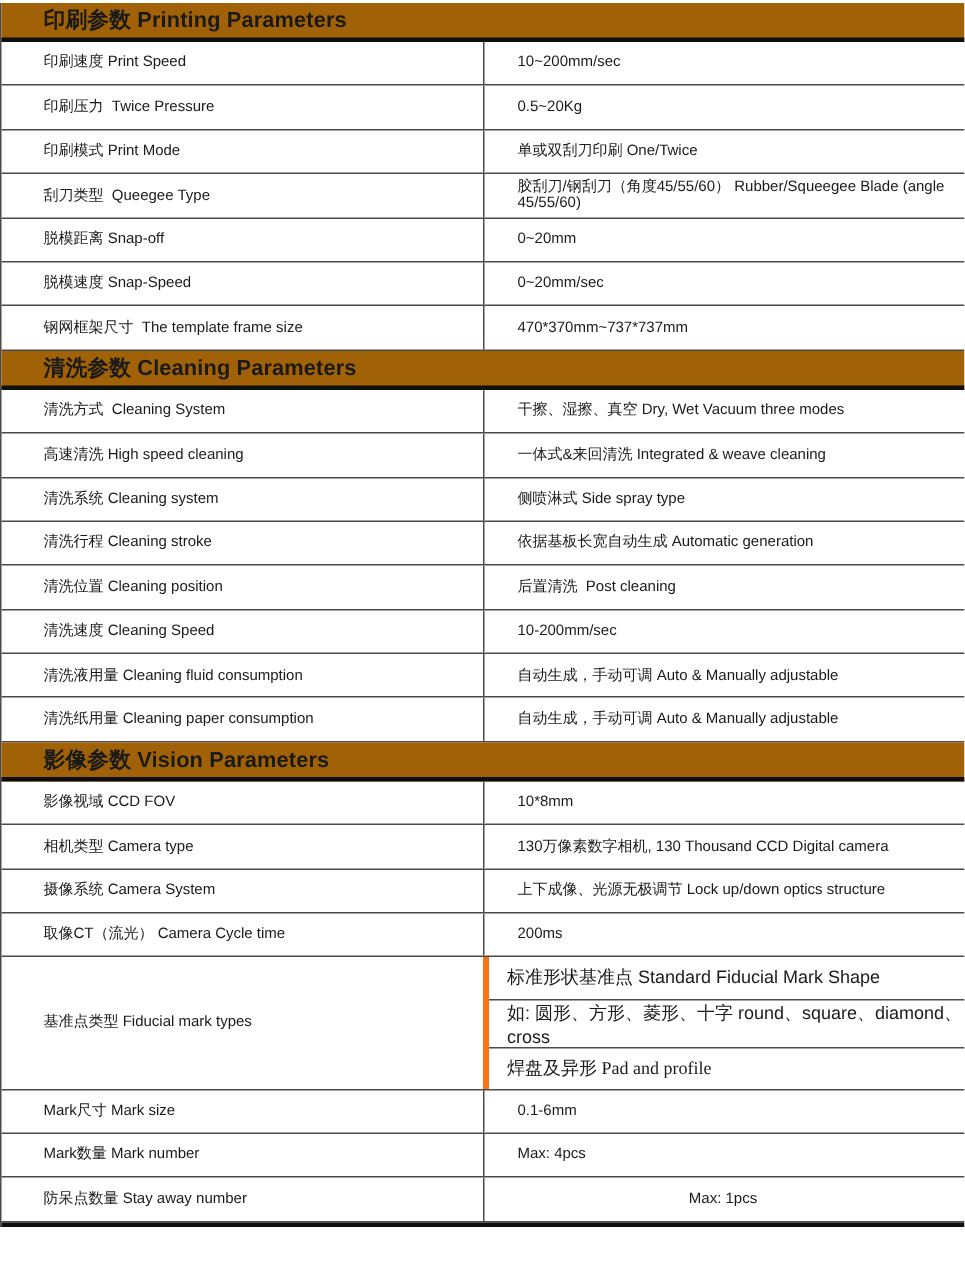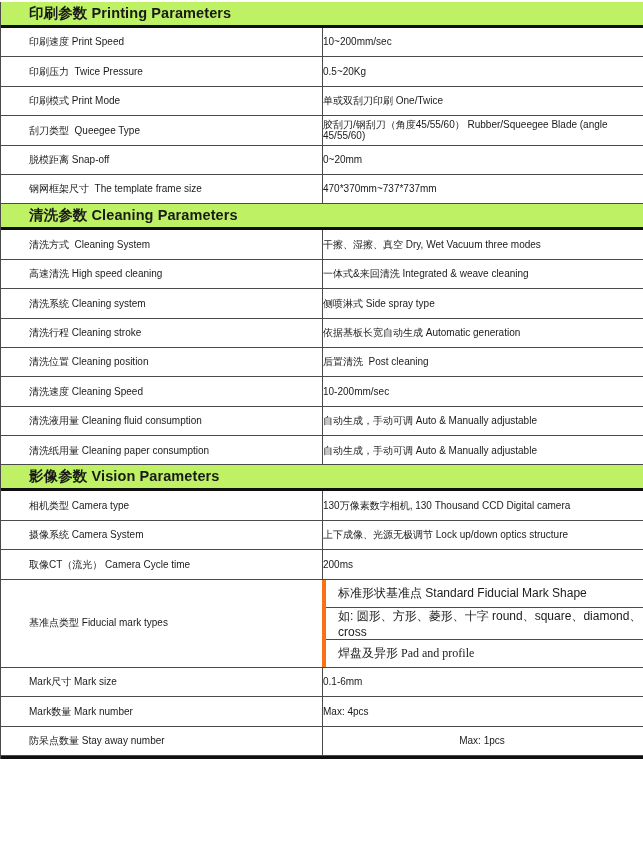--- a/index.html
+++ b/index.html
@@ -10,21 +10,21 @@
     color: #1a1a1a;
     overflow: hidden;
   }
   .sheet {
     margin-top: 2px;
     border-left: 1px solid #4a4a4a;
     width: 643px;
   }
   .section-header {
     height: 26px;
-    background: #bef264;
+    background: #a16207;
     border-bottom: 3px solid #0f0f0f;
     display: flex;
     align-items: center;
     padding-left: 28px;
     font-size: 14.5px;
     font-weight: bold;
     letter-spacing: 0.1px;
   }
   .row {
     display: flex;
@@ -40,21 +40,21 @@
     line-height: 1.15;
   }
   .cell.label {
     width: 321px;
     padding-left: 28px;
     padding-right: 6px;
   }
   .cell.value {
     flex: 1;
     border-left: 1px solid #4a4a4a;
-    padding-left: 0;
+    padding-left: 22px;
     padding-right: 2px;
   }
   .cell.value.small { font-size: 10px; }
   .cell.value.centered { justify-content: center; padding-left: 0; }
   
   .row.merged { height: 88.2px; }
   .merged .sub-values {
     flex: 1;
     border-left: 4px solid #f97316;
     display: flex;
@@ -94,20 +94,24 @@
   </div>
   <div class="row">
     <div class="cell label">刮刀类型  Queegee Type</div>
     <div class="cell value small">胶刮刀/钢刮刀（角度45/55/60） Rubber/Squeegee Blade (angle 45/55/60)</div>
   </div>
   <div class="row">
     <div class="cell label">脱模距离 Snap-off</div>
     <div class="cell value">0~20mm</div>
   </div>
   <div class="row">
+    <div class="cell label">脱模速度 Snap-Speed</div>
+    <div class="cell value">0~20mm/sec</div>
+  </div>
+  <div class="row">
     <div class="cell label">钢网框架尺寸  The template frame size</div>
     <div class="cell value">470*370mm~737*737mm</div>
   </div>
 
   <div class="section-header">
     <span>清洗参数 Cleaning Parameters</span>
   </div>
   <div class="row">
     <div class="cell label">清洗方式  Cleaning System</div>
     <div class="cell value">干擦、湿擦、真空 Dry, Wet Vacuum three modes</div>
@@ -138,20 +142,24 @@
   </div>
   <div class="row">
     <div class="cell label">清洗纸用量 Cleaning paper consumption</div>
     <div class="cell value">自动生成，手动可调 Auto &amp; Manually adjustable</div>
   </div>
 
   <div class="section-header">
     <span>影像参数 Vision Parameters</span>
   </div>
   <div class="row">
+    <div class="cell label">影像视域 CCD FOV</div>
+    <div class="cell value">10*8mm</div>
+  </div>
+  <div class="row">
     <div class="cell label">相机类型 Camera type</div>
     <div class="cell value">130万像素数字相机, 130 Thousand CCD Digital camera</div>
   </div>
   <div class="row">
     <div class="cell label">摄像系统 Camera System</div>
     <div class="cell value">上下成像、光源无极调节 Lock up/down optics structure</div>
   </div>
   <div class="row">
     <div class="cell label">取像CT（流光） Camera Cycle time</div>
     <div class="cell value">200ms</div>

